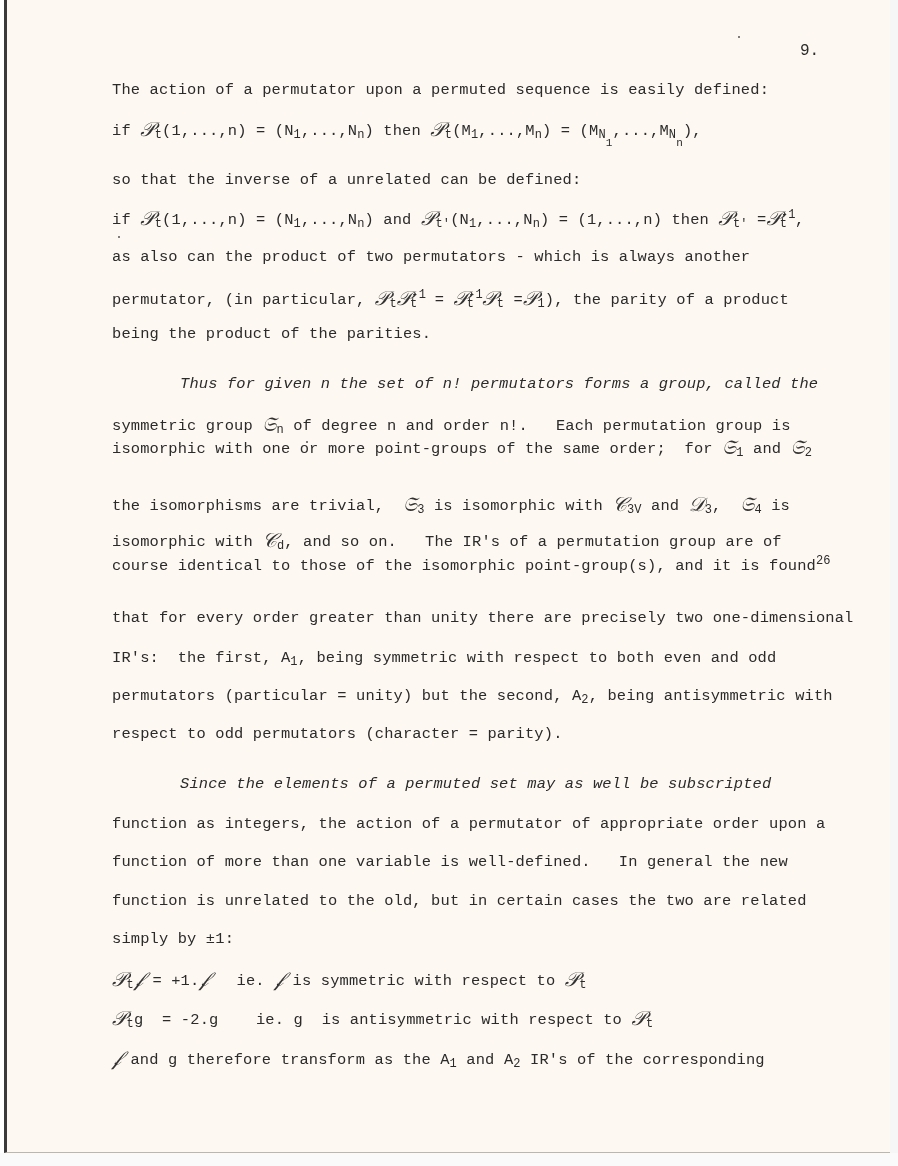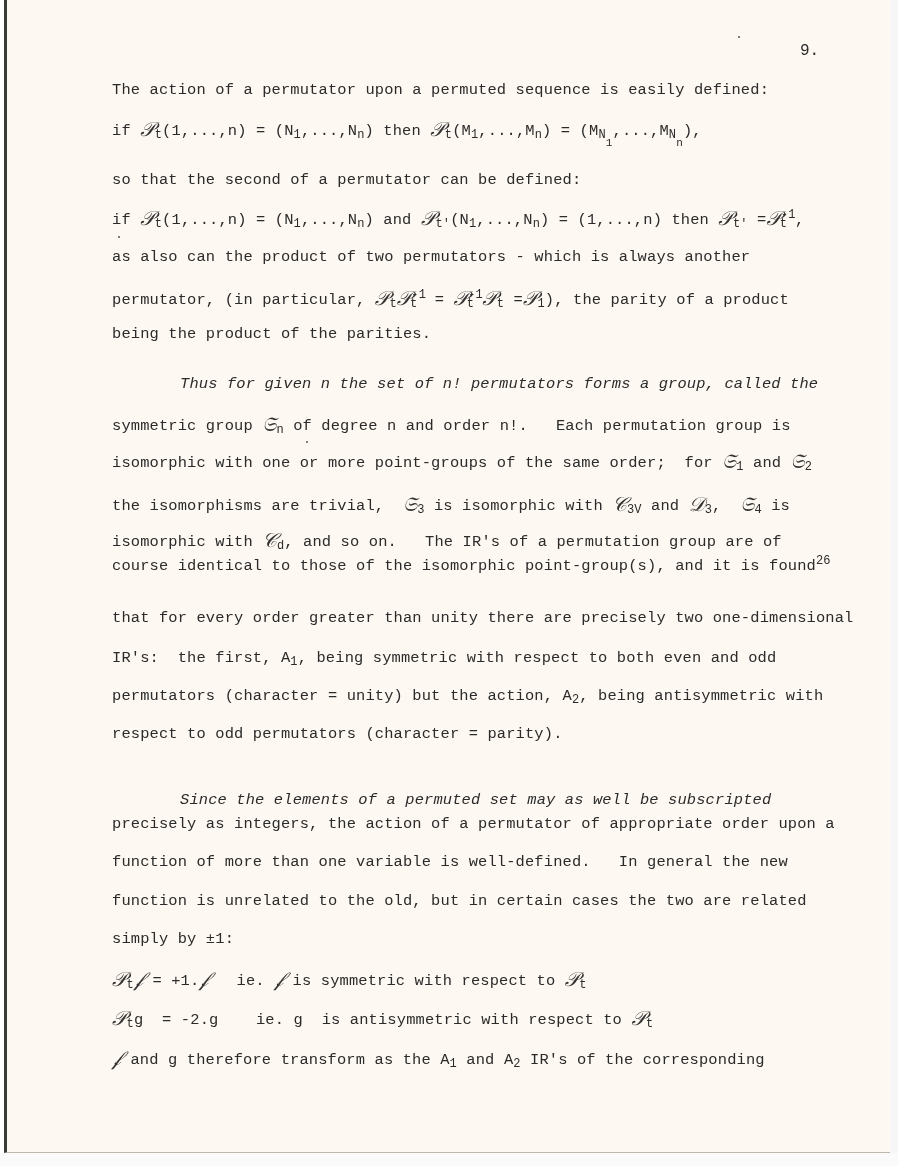--- a/index.html
+++ b/index.html
@@ -52,52 +52,52 @@
 <div class="paper"></div>
 <div class="edge-strip"></div>
 <div class="bottom-strip"></div>
 
 <div class="page-num">9.</div>
 
 <div class="line" style="top:80px">The action of a permutator upon a permuted sequence is easily defined:</div>
 
 <div class="line" style="top:118px"><span>if </span><span class="scr">𝒫</span><sub>t</sub><span>(1,...,n) = (N</span><sub>1</sub><span>,...,N</span><sub>n</sub><span>)</span><span> then </span><span class="scr">𝒫</span><sub>t</sub><span>(M</span><sub>1</sub><span>,...,M</span><sub>n</sub><span>)</span><span> = (M</span><sub>N<sub>1</sub></sub><span>,...,M</span><sub>N<sub>n</sub></sub><span>),</span></div>
 
-<div class="line" style="top:170px">so that the second of a permutator can be defined:</div>
+<div class="line" style="top:170px">so that the inverse of a unrelated can be defined:</div>
 
 <div class="line" style="top:207px"><span>if </span><span class="scr">𝒫</span><sub>t</sub><span>(1,...,n) = (N</span><sub>1</sub><span>,...,N</span><sub>n</sub><span>)</span><span> and </span><span class="scr">𝒫</span><sub>t'</sub><span>(N</span><sub>1</sub><span>,...,N</span><sub>n</sub><span>)</span><span> = (1,...,n) then </span><span class="scr">𝒫</span><sub>t'</sub><span> =</span><span class="scr">𝒫</span><sup>-1</sup><sub style="margin-left:-16px">t</sub><span style="margin-left:8px">,</span></div>
 
 <div class="line" style="top:247px">as also can the product of two permutators - which is always another</div>
 
 <div class="line" style="top:287px"><span>permutator, (in particular, </span><span class="scr">𝒫</span><sub>t</sub><span class="scr">𝒫</span><sup>-1</sup><sub style="margin-left:-16px">t</sub><span style="margin-left:8px"> = </span><span class="scr">𝒫</span><sup>-1</sup><sub style="margin-left:-16px">t</sub><span style="margin-left:8px" class="scr">𝒫</span><sub>t</sub><span> =</span><span class="scr">𝒫</span><sub>1</sub><span>), the parity of a product</span></div>
 
 <div class="line" style="top:324px">being the product of the parities.</div>
 
 <div class="line indent" style="top:374px">Thus for given n the set of n! permutators forms a group, called the</div>
 
 <div class="line" style="top:413px"><span>symmetric group </span><span class="scr">𝔖</span><sub>n</sub><span> of degree n and order n!.   Each permutation group is</span></div>
 
-<div class="line" style="top:450px"><span>isomorphic with one or more point-groups of the same order;  for </span><span class="scr">𝔖</span><sub>1</sub><span> and </span><span class="scr">𝔖</span><sub>2</sub></div>
+<div class="line" style="top:436px"><span>isomorphic with one or more point-groups of the same order;  for </span><span class="scr">𝔖</span><sub>1</sub><span> and </span><span class="scr">𝔖</span><sub>2</sub></div>
 
 <div class="line" style="top:493px"><span>the isomorphisms are trivial,  </span><span class="scr">𝔖</span><sub>3</sub><span> is isomorphic with </span><span class="scr">𝒞</span><sub>3V</sub><span> and </span><span class="scr">𝒟</span><sub>3</sub><span>,  </span><span class="scr">𝔖</span><sub>4</sub><span> is</span></div>
 
 <div class="line" style="top:529px"><span>isomorphic with </span><span class="scr">𝒞</span><sub>d</sub><span>, and so on.   The IR's of a permutation group are of</span></div>
 
 <div class="line" style="top:556px"><span>course identical to those of the isomorphic point-group(s), and it is found</span><sup>26</sup></div>
 
 <div class="line" style="top:608px">that for every order greater than unity there are precisely two one-dimensional</div>
 
 <div class="line" style="top:648px"><span>IR's:  the first, A</span><sub>1</sub><span>, being symmetric with respect to both even and odd</span></div>
 
-<div class="line" style="top:686px"><span>permutators (character = unity) but the action, A</span><sub>2</sub><span>, being antisymmetric with</span></div>
+<div class="line" style="top:686px"><span>permutators (particular = unity) but the second, A</span><sub>2</sub><span>, being antisymmetric with</span></div>
 
 <div class="line" style="top:724px">respect to odd permutators (character = parity).</div>
 
-<div class="line indent" style="top:790px">Since the elements of a permuted set may as well be subscripted</div>
-<div class="line" style="top:814px">precisely as integers, the action of a permutator of appropriate order upon a</div>
+<div class="line indent" style="top:774px">Since the elements of a permuted set may as well be subscripted</div>
+<div class="line" style="top:814px">function as integers, the action of a permutator of appropriate order upon a</div>
 <div class="line" style="top:852px">function of more than one variable is well-defined.   In general the new</div>
 <div class="line" style="top:891px">function is unrelated to the old, but in certain cases the two are related</div>
 <div class="line" style="top:929px">simply by ±1:</div>
 
 <div class="line" style="top:968px"><span class="scr">𝒫</span><sub>t</sub><span class="scr">𝒻</span><span> = +1.</span><span class="scr">𝒻</span><span>   ie. </span><span class="scr">𝒻</span><span> is symmetric with respect to </span><span class="scr">𝒫</span><sub>t</sub></div>
 
 <div class="line" style="top:1007px"><span class="scr">𝒫</span><sub>t</sub><span>g</span><span>  = -2.g    ie. g  is antisymmetric with respect to </span><span class="scr">𝒫</span><sub>t</sub></div>
 
 <div class="line" style="top:1047px"><span class="scr">𝒻</span><span> and g therefore transform as the A</span><sub>1</sub><span> and A</span><sub>2</sub><span> IR's of the corresponding</span></div>
 

